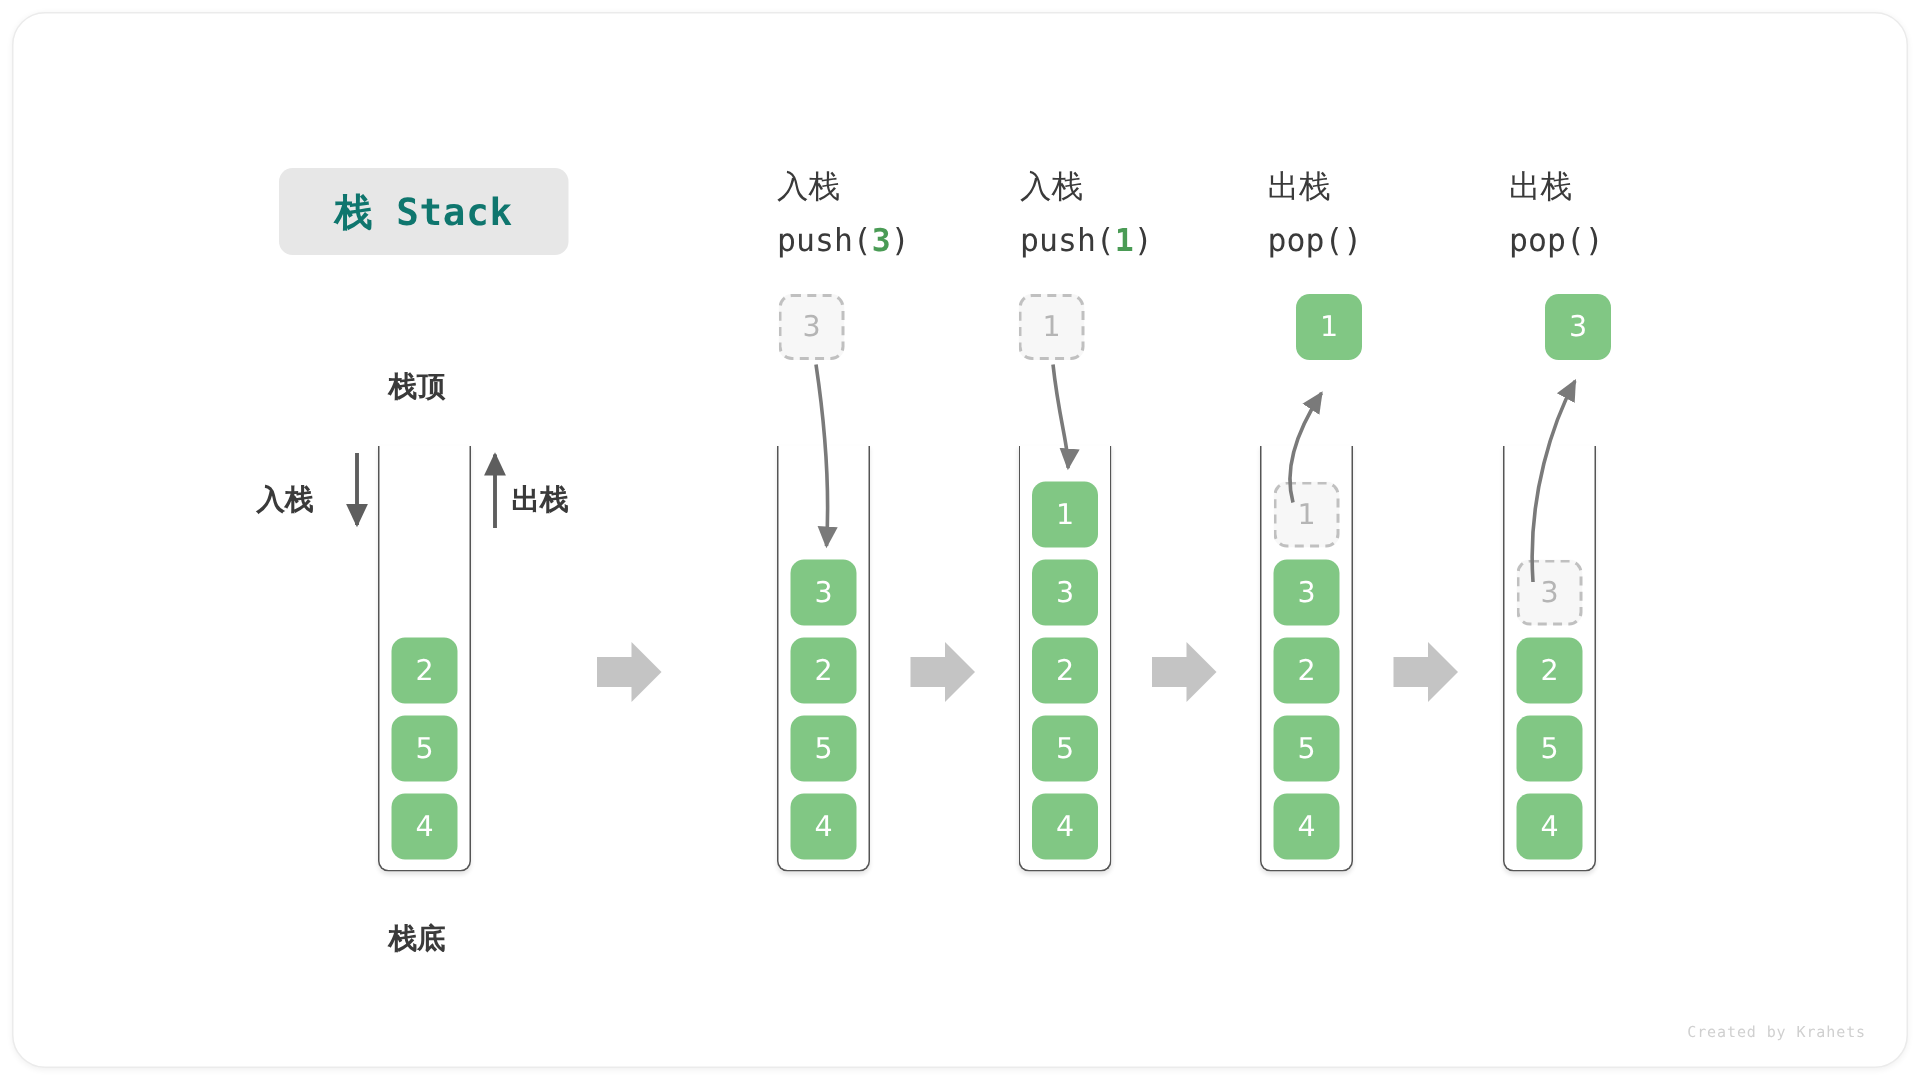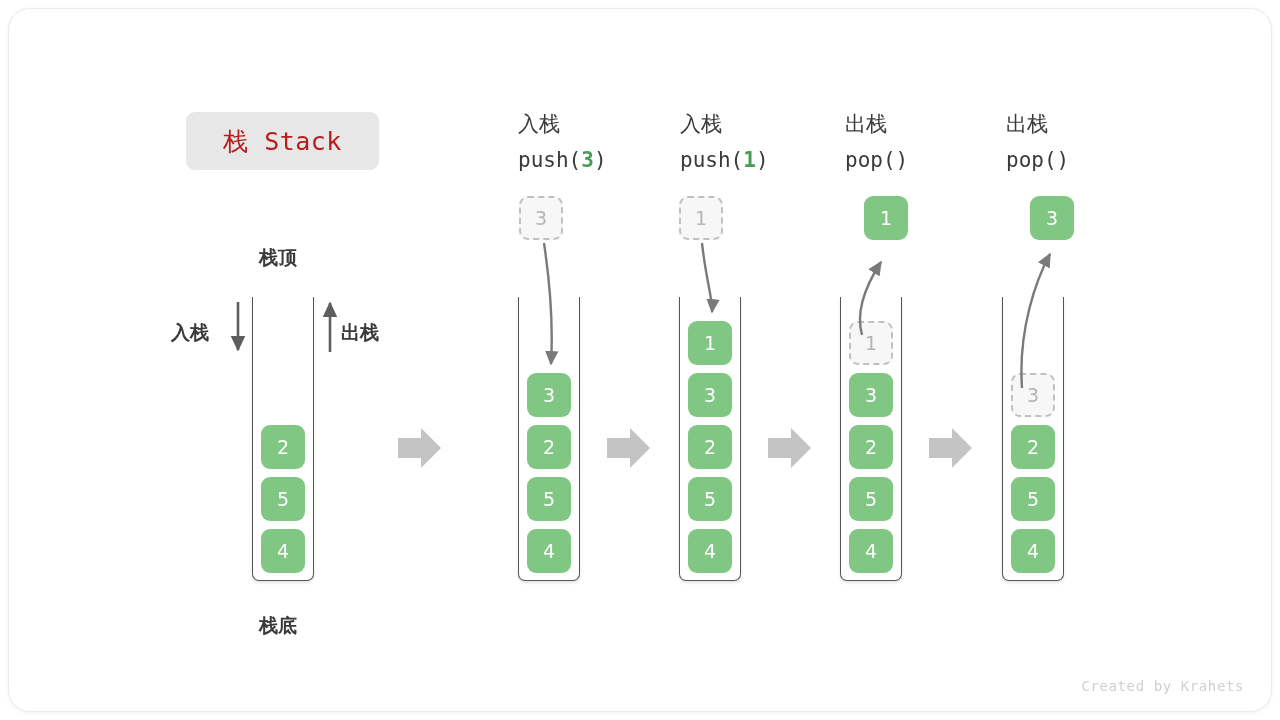--- a/index.html
+++ b/index.html
@@ -40,22 +40,22 @@
     top: 112px;
     width: 193px;
     height: 58px;
     background: #e7e7e7;
     border-radius: 9px;
     display: flex;
     align-items: center;
     justify-content: center;
     font-family: "DejaVu Sans Mono", "Liberation Mono", monospace;
     font-size: 25px;
-    font-weight: normal;
-    color: #b91c1c;
+    font-weight: bold;
+    color: #0f766e;
     letter-spacing: 0.5px;
   }
 
   
   .label-bold {
     position: absolute;
     font-family: "DejaVu Sans", "Liberation Sans", sans-serif;
     font-weight: bold;
     font-size: 19px;
     color: #3a3a3a;
@@ -126,21 +126,21 @@
     height: 720px;
     pointer-events: none;
   }
 
   
   .footer {
     position: absolute;
     right: 36px;
     bottom: 26px;
     font-family: "DejaVu Sans Mono", "Liberation Mono", monospace;
-    font-size: 14px;
+    font-size: 10px;
     color: #d0d0d0;
     letter-spacing: 0.6px;
     white-space: nowrap;
   }
 </style>
 </head>
 <body>
 
 <div id="canvas">
 

